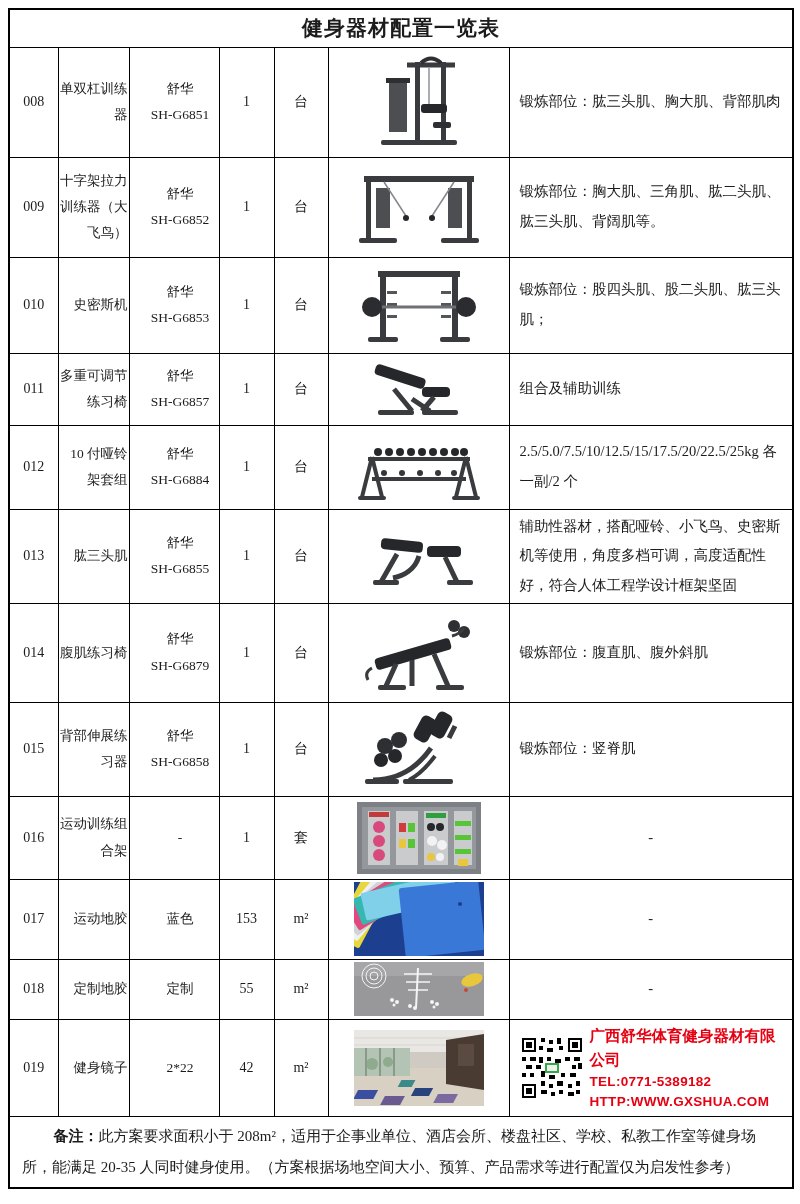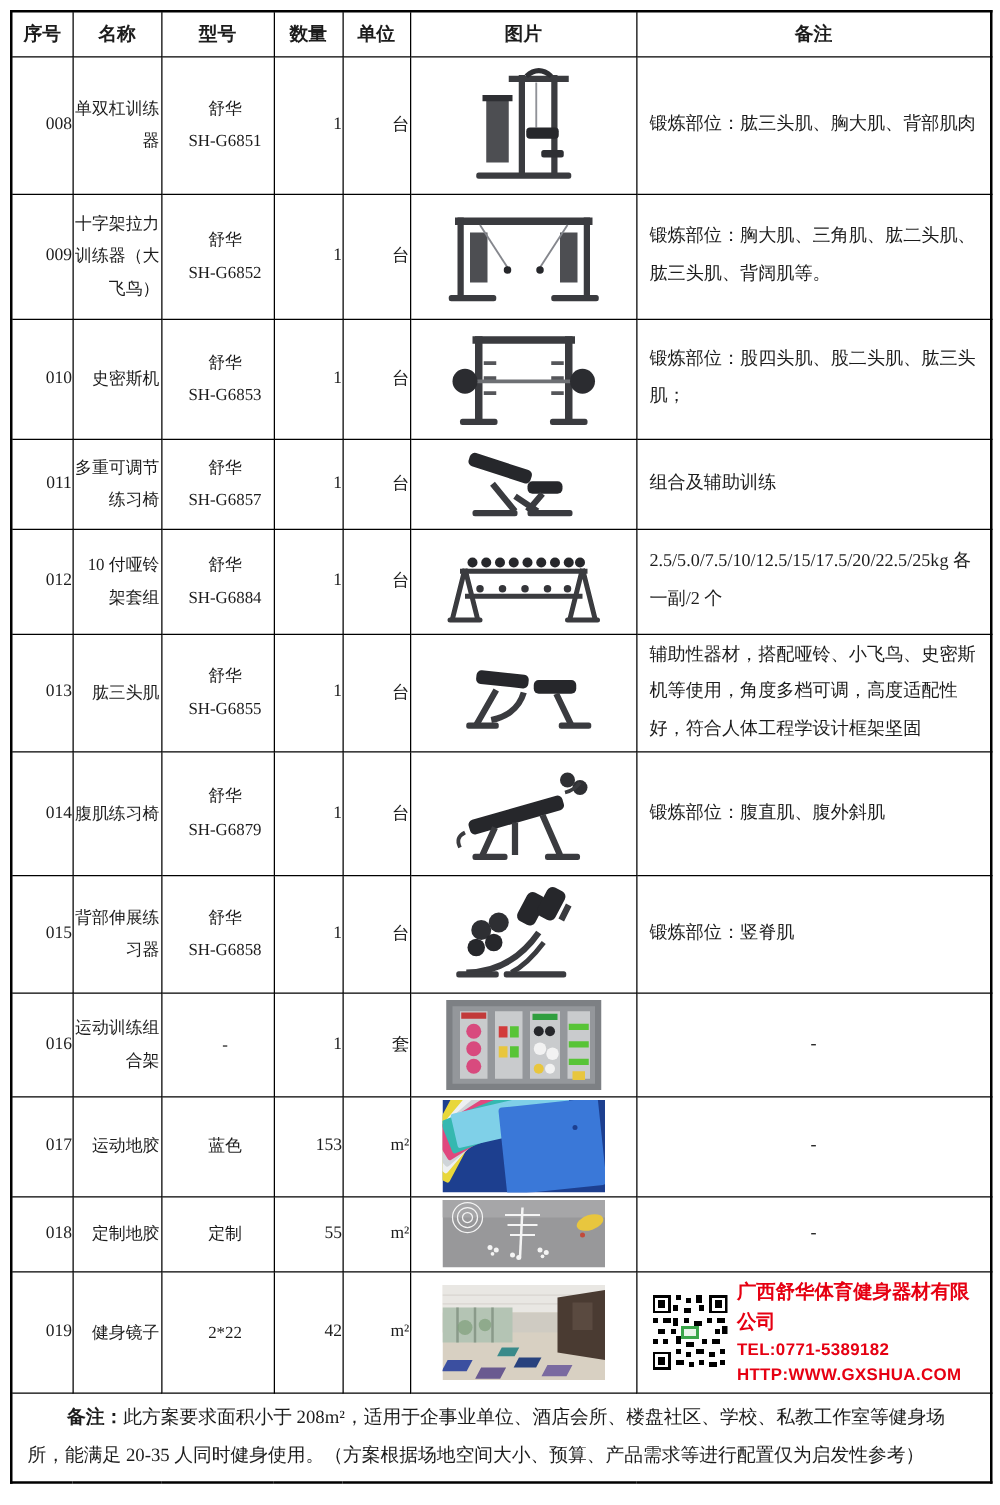--- a/index.html
+++ b/index.html
@@ -20,21 +20,21 @@
     height:38px; text-align:center;
     font-family:"Liberation Sans","DejaVu Sans",sans-serif;
     font-weight:bold; font-size:21px; letter-spacing:1px;
   }
   .head-row th {
     height:36px; text-align:center;
     font-family:"Liberation Sans","DejaVu Sans",sans-serif;
     font-weight:bold; font-size:15px;
   }
 
-  .c-no, .c-qty, .c-unit { text-align:right; font-size:14px;font-family:Liberation Serif, serif; }
+  .c-no, .c-qty, .c-unit { text-align:center; font-size:14px;font-family:Liberation Serif, serif; }
   .c-name { text-align:right; font-size:13.5px; line-height:1.95; padding:0 1px; }
   .c-model { text-align:center; font-size:13.5px;padding-left:12px; }
   .c-model .mline { line-height:1.95; }
   .c-model .mline:empty { display:none; }
   .c-photo { text-align:center; padding:2px; }
   .c-photo svg { display:block; margin:0 auto; }
   .c-remark {
     text-align:left; font-size:14.5px; line-height:2.05;
     padding:2px 10px; word-break:break-all;
   }
@@ -64,30 +64,24 @@
     <col style="width:49px">
         <col style="width:71px">
         <col style="width:90px">
     <col style="width:55px">
         <col style="width:54px">
         <col style="width:181px">
         <col style="width:284px">
   </colgroup>
 
   <tbody>
-
-  <tr class="head-row">
-    <th>序号</th>
-    <th>名称</th>
-    <th>型号</th>
-    <th>数量</th>
-    <th>单位</th>
-    <th>图片</th>
-    <th>备注</th>
-  </tr>
+        <tr>
+    <td class="title-cell" colspan="7">健身器材配置一览表</td>
+  </tr>
+
 
   <tr class="h008">
     <td class="c-no">008</td>
     <td class="c-name">单双杠训练器</td>
     <td class="c-model">
             <div class="mline">舒华</div>
             <div class="mline">SH-G6851</div>
           </td>
     <td class="c-qty">1</td>
     <td class="c-unit">台</td>

